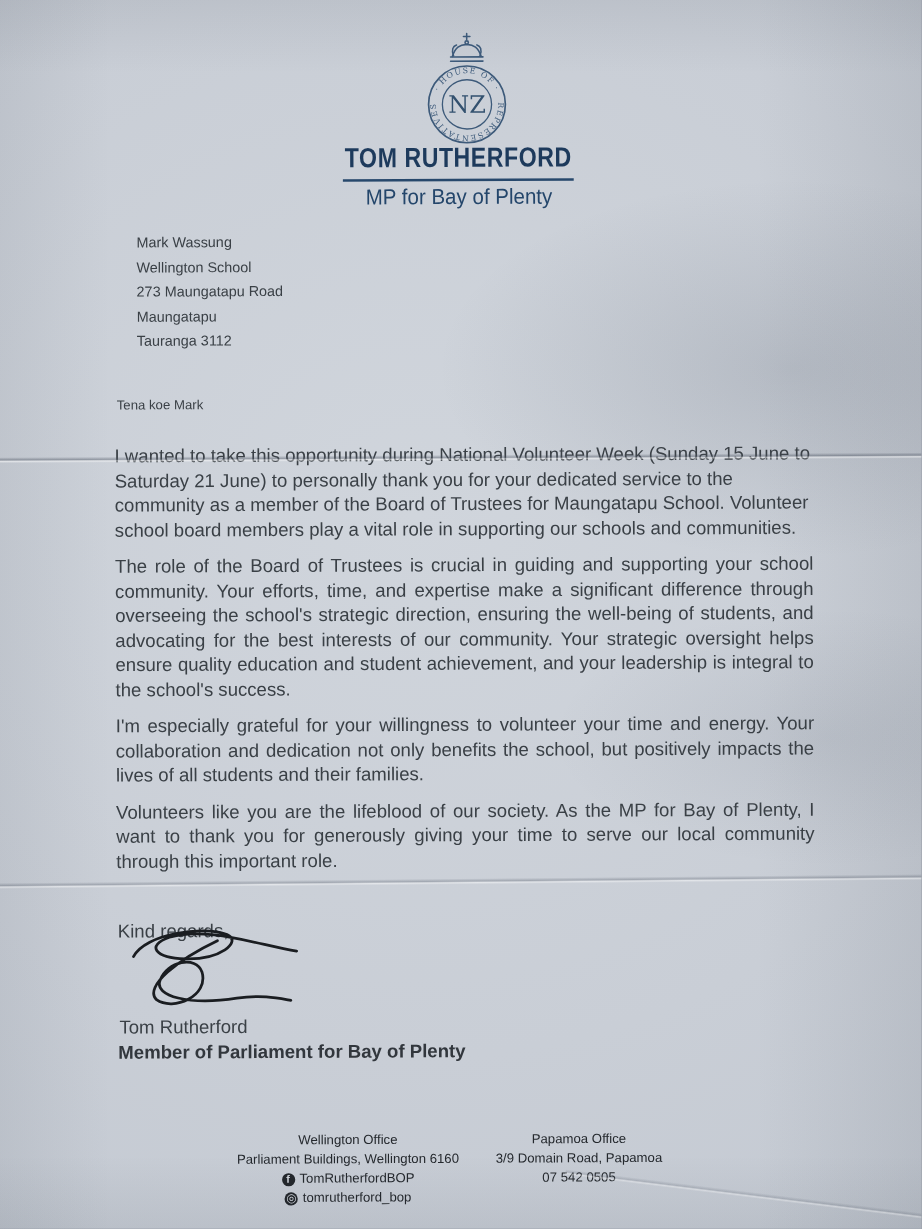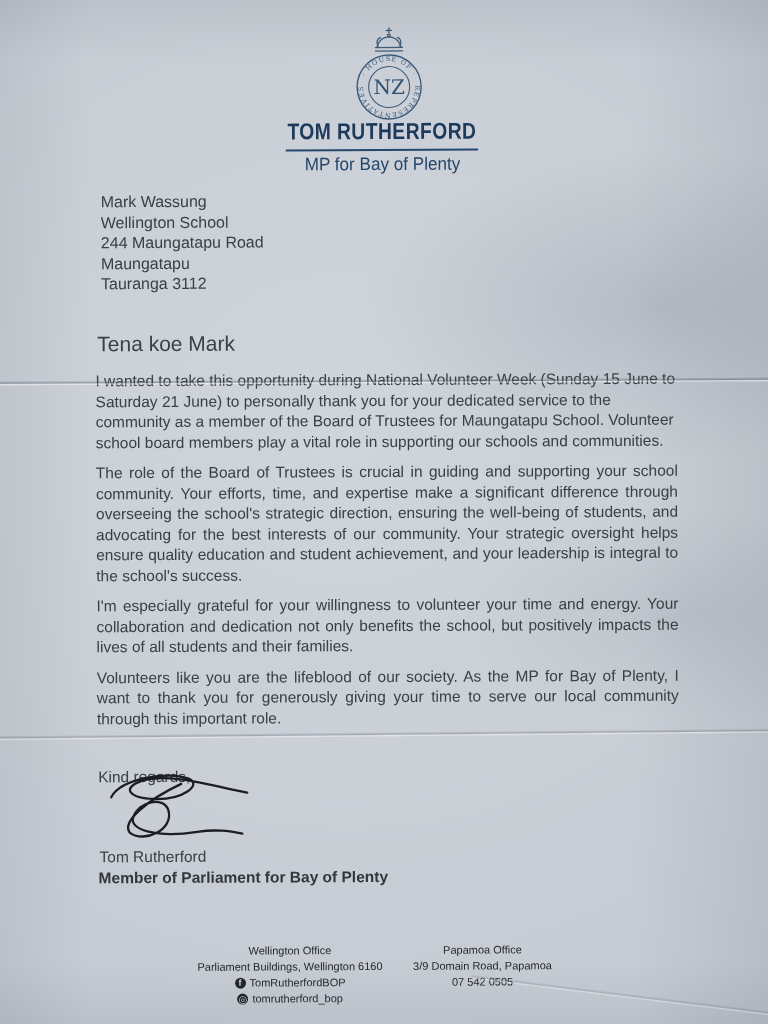--- a/index.html
+++ b/index.html
@@ -37,22 +37,22 @@
   .crest svg{display:block;}
   
   .mp-header{position:absolute;left:0;top:118px;width:768px;text-align:center;color:#1d3a5c;}
   .mp-name{
     display:inline-block;margin:0;font-size:23px;font-weight:bold;letter-spacing:0.5px;
     transform:scaleX(0.84);border-bottom:2px solid #27486c;padding:0 2px 4px 2px;
   }
   .mp-role{display:block;margin-top:3px;font-size:18px;color:#24466b;transform:scaleX(0.95);}
   
   .ink{color:#3a4046;}
-  .address{position:absolute;left:102px;top:191px;font-size:16px;line-height:20.5px;}
-  .salutation{position:absolute;left:98px;top:331px;font-size:21px;}
+  .address{position:absolute;left:115px;top:191px;font-size:12px;line-height:20.5px;}
+  .salutation{position:absolute;left:98px;top:331px;font-size:11px;}
   .body{position:absolute;left:96px;top:370px;width:582px;font-size:15.5px;line-height:20.5px;}
   .body p{margin:0 0 10px 0;text-align:justify;}
   .body p:first-child{text-align:left;}
   .closing{position:absolute;left:97px;top:767px;font-size:15.5px;}
   .signature{position:absolute;left:100px;top:764px;}
   .signer-name{position:absolute;left:98px;top:847px;font-size:15.5px;}
   .signer-title{position:absolute;left:97px;top:868px;font-size:15.5px;font-weight:bold;color:#32373d;}
   
   .footer{position:absolute;left:0;top:942px;width:768px;color:#24282d;}
   .office{position:absolute;text-align:center;font-size:11px;line-height:16px;}
@@ -102,21 +102,21 @@
     </div>
 
     <div class="mp-header">
       <h1 class="mp-name">TOM RUTHERFORD</h1>
       <span class="mp-role">MP for Bay of Plenty</span>
     </div>
 
     <div class="address ink">
       <div>Mark Wassung</div>
       <div>Wellington School</div>
-      <div>244 Maungatapu Road</div>
+      <div>273 Maungatapu Road</div>
       <div>Maungatapu</div>
       <div>Tauranga 3112</div>
     </div>
 
     <div class="salutation ink">Tena koe Mark</div>
 
     <div class="body ink">
       <p>I wanted to take this opportunity during National Volunteer Week (Sunday 15 June to Saturday 21 June) to personally thank you for your dedicated service to the community as a member of the Board of Trustees for Maungatapu School. Volunteer school board members play a vital role in supporting our schools and communities.</p>
       <p>The role of the Board of Trustees is crucial in guiding and supporting your school community. Your efforts, time, and expertise make a significant difference through overseeing the school's strategic direction, ensuring the well-being of students, and advocating for the best interests of our community. Your strategic oversight helps ensure quality education and student achievement, and your leadership is integral to the school's success.</p>
       <p>I'm especially grateful for your willingness to volunteer your time and energy. Your collaboration and dedication not only benefits the school, but positively impacts the lives of all students and their families.</p>

